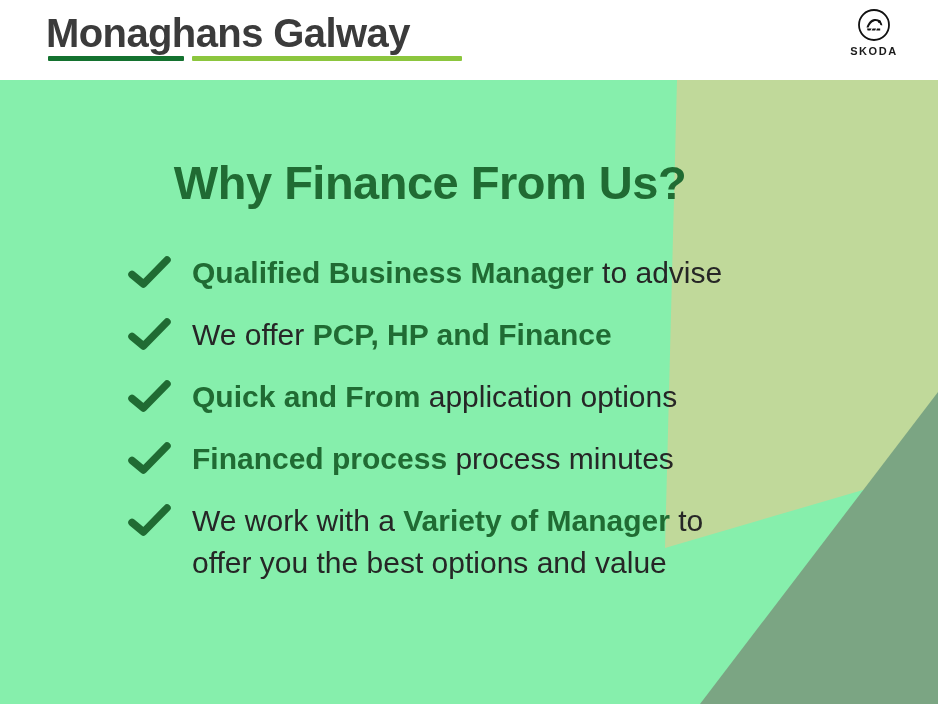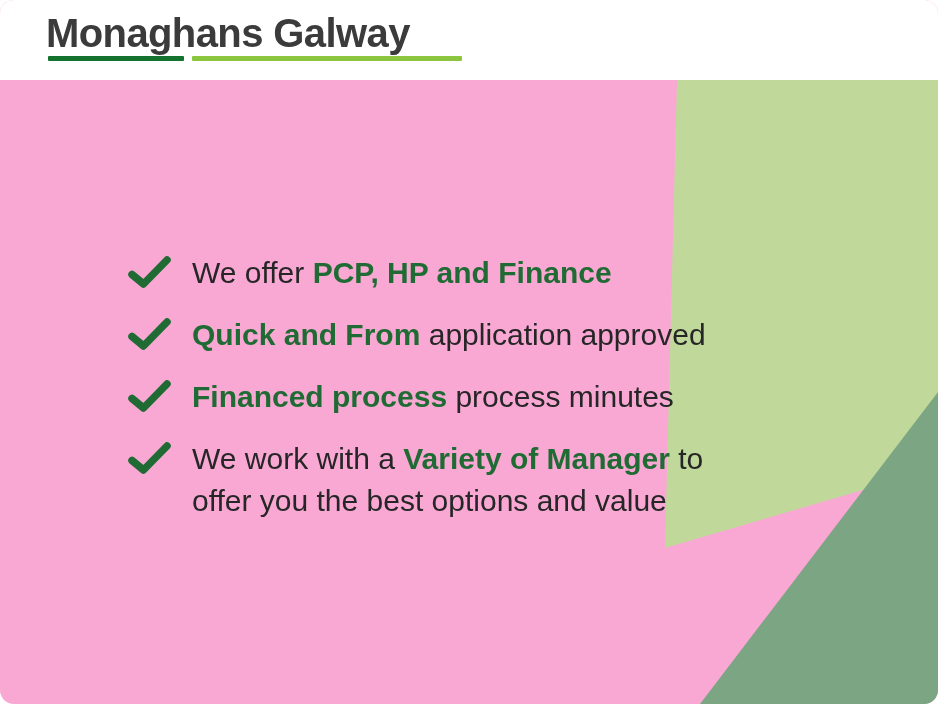--- a/index.html
+++ b/index.html
@@ -10,23 +10,22 @@
     width: 938px;
     height: 704px;
     background: #ffffff;
     font-family: "Liberation Sans", sans-serif;
     overflow: hidden;
   }
   #slide {
     position: relative;
     width: 938px;
     height: 704px;
-    background: #f9a8d4;
+    background: #86efac;
     overflow: hidden;
-    border-radius: 14px;
   }
 
   
   #bg-shapes {
     position: absolute;
     left: 0; top: 0;
     width: 938px;
     height: 704px;
     z-index: 0;
   }
@@ -172,45 +171,69 @@
   <div id="header">
 
     <div id="logo-block">
       <div id="logo-wordmark">Monaghans Galway</div>
       <div class="logo-rule" id="logo-rule-dark"></div>
       <div class="logo-rule" id="logo-rule-light"></div>
     </div>
 
     <div id="brand-logos">
 
+      <div class="brand">
+        <div class="brand-mark">
+          <svg width="34" height="34" viewBox="0 0 34 34">
+            <circle cx="17" cy="17" r="15" fill="none" stroke="#111" stroke-width="1.8"></circle>
+            <path d="M9.5 19.5 C11 14.5 14 11.5 17.5 11 C20 10.7 22 11.6 23.5 13.3
+                     C24.6 14.5 25.2 16 25.3 17.4 L23.4 17.1 C23.2 15.9 22.6 14.9 21.7 14.2
+                     C20.4 13.1 18.6 12.8 16.9 13.4 C14.5 14.2 12.6 16.4 11.5 19.6 Z" fill="#111"></path>
+            <circle cx="22.4" cy="13.6" r="1.5" fill="#111"></circle>
+            <path d="M10 20.6 L14.6 20.6 L13.4 22.6 L10.6 22.6 Z" fill="#111"></path>
+            <path d="M15.6 20.6 L19 20.6 L18.2 22.6 L14.6 22.6 Z" fill="#111"></path>
+            <path d="M20 20.6 L23.2 20.6 L23.2 22.6 L19.2 22.6 Z" fill="#111"></path>
+          </svg>
+        </div>
+        <div class="brand-name">SKODA</div>
+      </div>
 
 
 
     </div>
   </div>
 
   <div id="content">
 
+    <div id="page-title">Why Finance From Us?</div>
 
     <div id="benefits-list">
         <div class="benefit-row">
           <div class="check-icon">
             <svg width="44" height="36" viewBox="0 0 44 36">
               <path d="M4 19.5 L15.5 29 L39 5" fill="none" stroke="#206b33" stroke-width="7.5" stroke-linecap="round" stroke-linejoin="round"></path>
             </svg>
           </div>
+          <div class="benefit-text"><span class="em">Qualified Business Manager</span><span> to advise</span></div>
+        </div>
+        <div class="benefit-row">
+          <div class="check-icon">
+            <svg width="44" height="36" viewBox="0 0 44 36">
+              <path d="M4 19.5 L15.5 29 L39 5" fill="none" stroke="#206b33" stroke-width="7.5" stroke-linecap="round" stroke-linejoin="round"></path>
+            </svg>
+          </div>
           <div class="benefit-text"><span>We offer </span><span class="em">PCP, HP and Finance</span></div>
         </div>
         <div class="benefit-row">
           <div class="check-icon">
             <svg width="44" height="36" viewBox="0 0 44 36">
               <path d="M4 19.5 L15.5 29 L39 5" fill="none" stroke="#206b33" stroke-width="7.5" stroke-linecap="round" stroke-linejoin="round"></path>
             </svg>
           </div>
-          <div class="benefit-text"><span class="em">Quick and From</span><span> application approved</span></div>
+          <div class="benefit-text"><span class="em">Quick and From</span><span> application options</span></div>
         </div>
         <div class="benefit-row">
           <div class="check-icon">
             <svg width="44" height="36" viewBox="0 0 44 36">
               <path d="M4 19.5 L15.5 29 L39 5" fill="none" stroke="#206b33" stroke-width="7.5" stroke-linecap="round" stroke-linejoin="round"></path>
             </svg>
           </div>
           <div class="benefit-text"><span class="em">Financed process</span><span> process minutes</span></div>
         </div>
         <div class="benefit-row">

